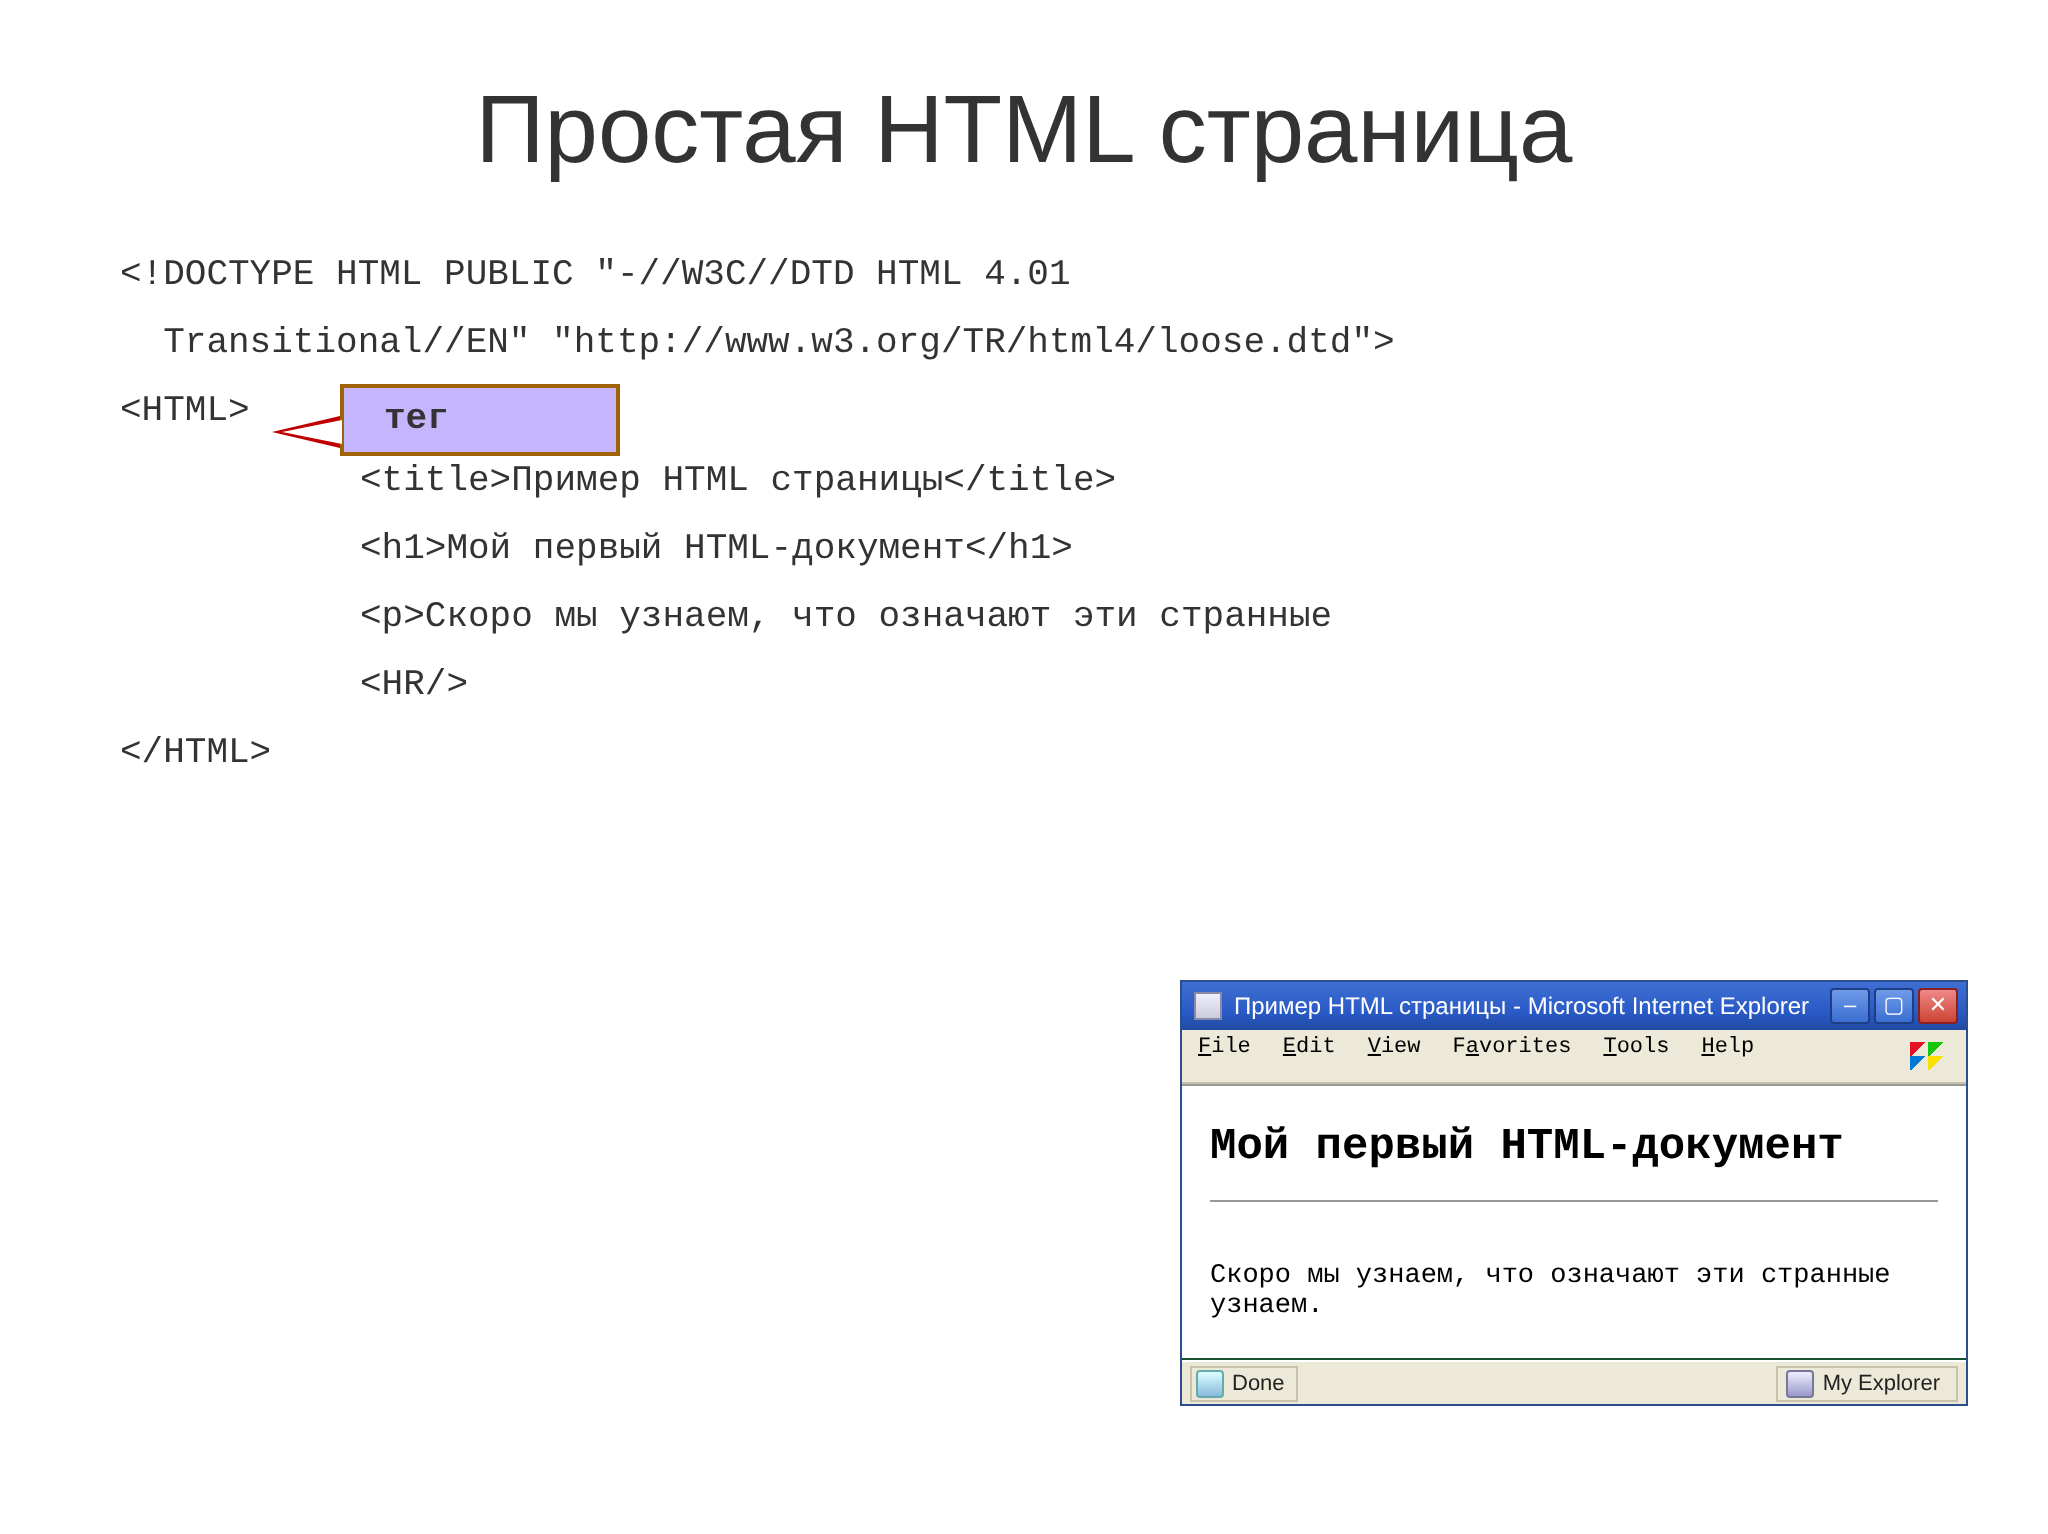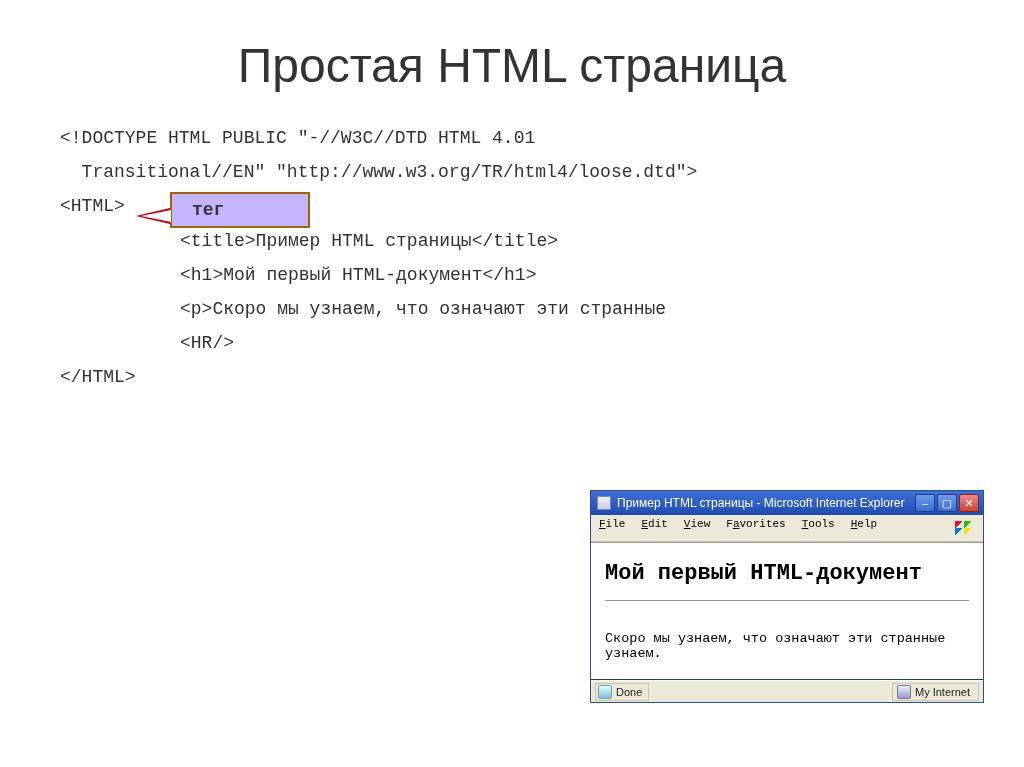--- a/index.html
+++ b/index.html
@@ -251,17 +251,17 @@
       <p class="ie-p">Скоро мы узнаем, что означают эти странные узнаем.</p>
     </div>
     <div class="ie-status">
       <div class="ie-status-left">
         <div class="mini-icon"></div>
         <span>Done</span>
       </div>
       <div class="ie-status-spacer"></div>
       <div class="ie-status-right">
         <div class="mini-icon pc"></div>
-        <span>My Internet</span>
+        <span>My Explorer</span>
       </div>
     </div>
   </div>
 </div>
 
 </body></html>

